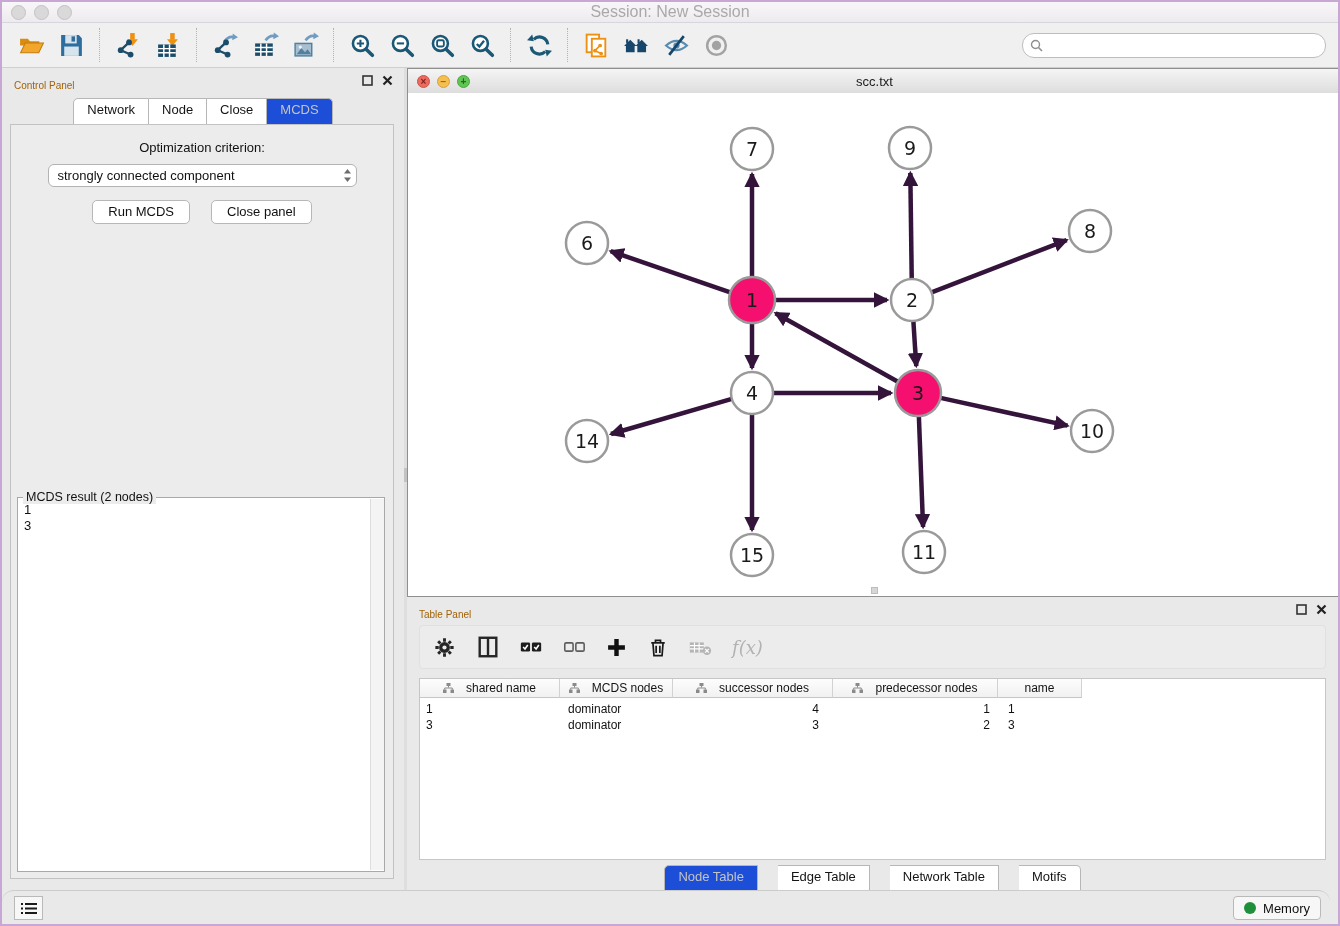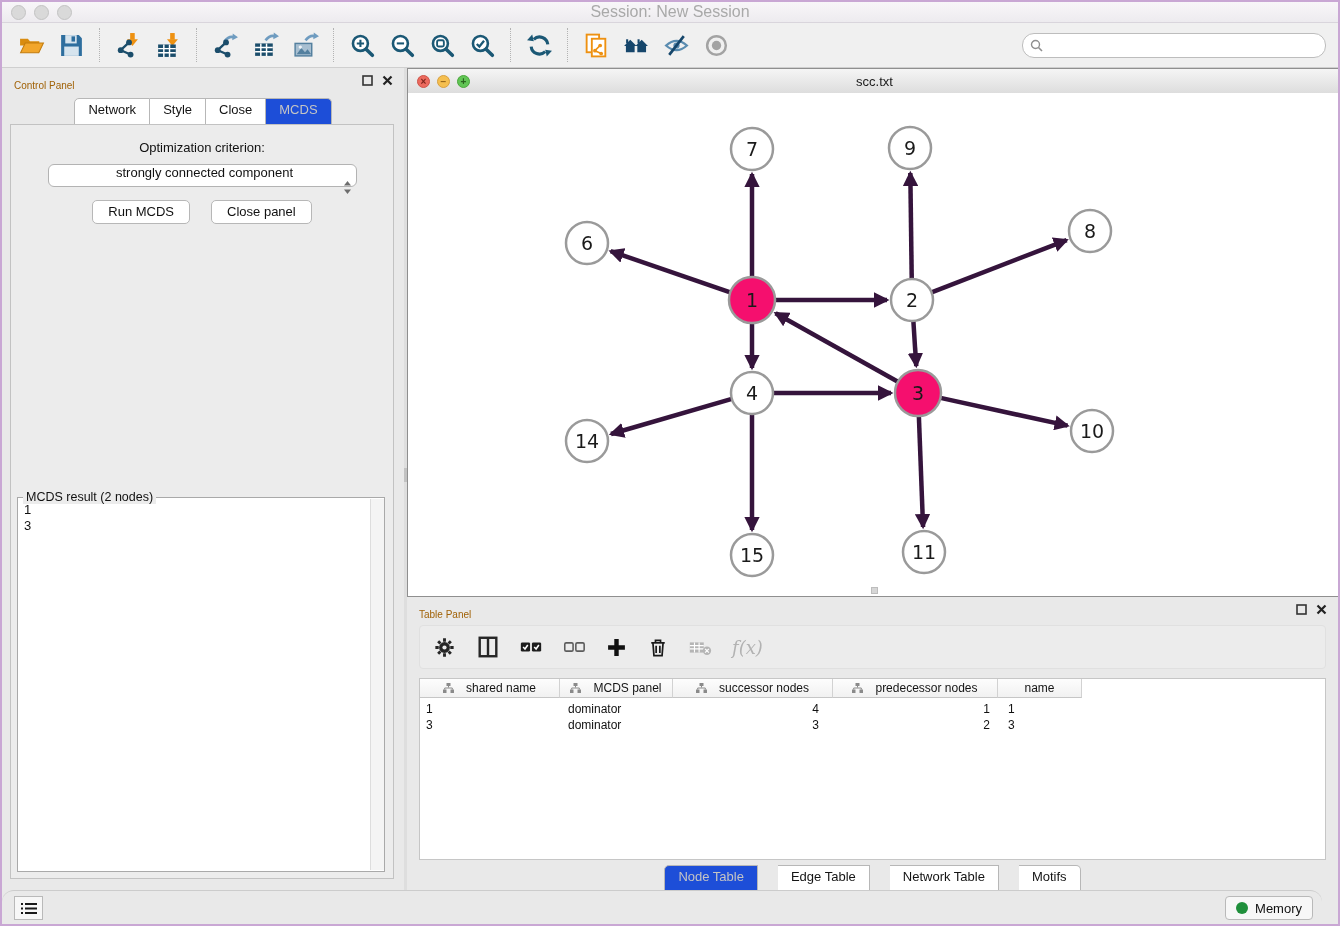--- a/index.html
+++ b/index.html
@@ -33,21 +33,21 @@
        cursor:pointer;white-space:nowrap;}
   .tab:first-child{border-left:1px solid #b7b7b7;border-radius:5px 0 0 5px;}
   .tab:last-child{border-radius:0 5px 5px 0;}
   .tab.selected{background:#1d4ed8;color:#c4c4c4;}
   
   .control-panel{position:absolute;left:0;top:66px;width:402px;bottom:33px;background:#e9e9e9;}
   .cp-tabs{position:absolute;left:0;right:0;top:30px;display:flex;justify-content:center;}
   .cp-box{position:absolute;left:8px;right:10px;top:56px;bottom:12px;background:#ececec;border:1px solid #c2c2c2;}
   .opt-label{margin-top:15px;text-align:center;font-size:13px;color:#111;}
   .combo{margin:9px auto 0;width:294px;height:21px;background:#fff;border:1px solid #b3b3b3;border-radius:6px;
-         display:flex;align-items:center;padding:0 4px 0 9px;font-size:13px;color:#111;cursor:pointer;flex-direction:column;}
+         display:flex;align-items:center;padding:0 4px 0 9px;font-size:13px;color:#111;cursor:pointer;}
   .combo .chev{margin-left:auto;display:flex;}
   .btn-row{display:flex;justify-content:center;gap:21px;margin-top:13px;}
   .mac-btn{background:#fff;border:1px solid #b7b7b7;border-radius:5px;font-size:13px;padding:3px 15px 4px;color:#111;
            cursor:pointer;font-family:inherit;}
   .result-box{position:absolute;left:6px;right:8px;top:372px;bottom:6px;border:1px solid #a9a9a9;background:#fff;}
   .result-legend{position:absolute;top:-8px;left:5px;background:#ececec;padding:0 3px;font-size:12.5px;color:#111;}
   .result-lines{position:absolute;left:0;top:2px;right:14px;bottom:0;padding:2px 6px;font-size:13px;line-height:16px;
                 color:#111;overflow:hidden;}
   .result-scroll{position:absolute;right:0;top:1px;bottom:1px;width:13px;background:#f4f4f4;border-left:1px solid #ddd;}
   .v-splitter{position:absolute;left:402px;top:66px;width:3px;bottom:33px;background:#dedede;cursor:col-resize;}
@@ -77,21 +77,21 @@
             overflow:hidden;box-sizing:border-box;}
   .thead{display:flex;height:19px;}
   .th{box-sizing:border-box;border-right:1px solid #d2d2d2;border-bottom:1px solid #c6c6c6;
       background:linear-gradient(#fdfdfd,#f1f1f1);display:flex;align-items:center;justify-content:center;gap:12px;
       font-size:12px;color:#141414;cursor:pointer;}
   .trow{display:flex;height:16px;align-items:center;font-size:12px;color:#111;cursor:default;}
   .trow:first-child{margin-top:3px;}
   .td{box-sizing:border-box;}
   .tp-tabs{position:absolute;left:0;right:0;top:268px;display:flex;justify-content:center;gap:20px;}
   
-  .status-bar{position:absolute;left:0;right:16px;bottom:0;height:33px;background:#e9e9e9;border-top:1px solid #cccccc;border-radius:12px;}
+  .status-bar{position:absolute;left:0;right:8px;bottom:0;height:33px;background:#e9e9e9;border-top:1px solid #cccccc;border-radius:12px;}
   .list-btn{position:absolute;left:12px;top:5px;width:27px;height:22px;background:#f7f7f7;border:1px solid #b9b9b9;
             display:flex;align-items:center;justify-content:center;cursor:pointer;}
   .memory-btn{position:absolute;right:9px;top:5px;height:24px;background:#f7f7f7;border:1px solid #b9b9b9;
               border-radius:4px;display:flex;align-items:center;gap:7px;padding:0 10px;font-size:13px;color:#111;
               cursor:pointer;box-sizing:border-box;}
   .green-dot{width:12px;height:12px;border-radius:50%;background:#1f8f3b;}
 </style>
 </head>
 <body>
 
@@ -278,21 +278,21 @@
           </svg>
         </span>
       <span class="wb">
           <svg width="11" height="11" viewBox="0 0 11 11">
             <path d="M1.5 1.5 L9.5 9.5 M9.5 1.5 L1.5 9.5" stroke="#222" stroke-width="2.2"></path>
           </svg>
         </span>
     </div>
     <div class="cp-tabs tabgroup" id="cp-tabs">
         <span class="tab">Network</span>
-        <span class="tab">Style</span>
+        <span class="tab">Node</span>
         <span class="tab">Close</span>
         <span class="tab selected">MCDS</span>
       </div>
     <div class="cp-box">
       <div class="opt-label">Optimization criterion:</div>
       <div class="combo">
         <span>strongly connected component</span>
         <span class="chev">
           <svg width="9" height="15" viewBox="0 0 9 15">
               <path d="M4.5 1 L8 5.5 H1 z" fill="#6d6d6d"></path>
@@ -487,21 +487,21 @@
           </div>
           <div class="th" style="width: 113px;">
             <svg width="11" height="10" viewBox="0 0 11 10">
               <g fill="#8a8a8a">
                 <rect x="3.5" y="0" width="4" height="3"></rect>
                 <rect x="0" y="6.5" width="3.5" height="3.5"></rect>
                 <rect x="7.5" y="6.5" width="3.5" height="3.5"></rect>
               </g>
               <path d="M5.5 3 v1.5 M1.7 6.5 V5 h7.6 v1.5" stroke="#8a8a8a" fill="none"></path>
             </svg>
-            <span>MCDS panel</span>
+            <span>MCDS nodes</span>
           </div>
           <div class="th" style="width: 160px;">
             <svg width="11" height="10" viewBox="0 0 11 10">
               <g fill="#8a8a8a">
                 <rect x="3.5" y="0" width="4" height="3"></rect>
                 <rect x="0" y="6.5" width="3.5" height="3.5"></rect>
                 <rect x="7.5" y="6.5" width="3.5" height="3.5"></rect>
               </g>
               <path d="M5.5 3 v1.5 M1.7 6.5 V5 h7.6 v1.5" stroke="#8a8a8a" fill="none"></path>
             </svg>

